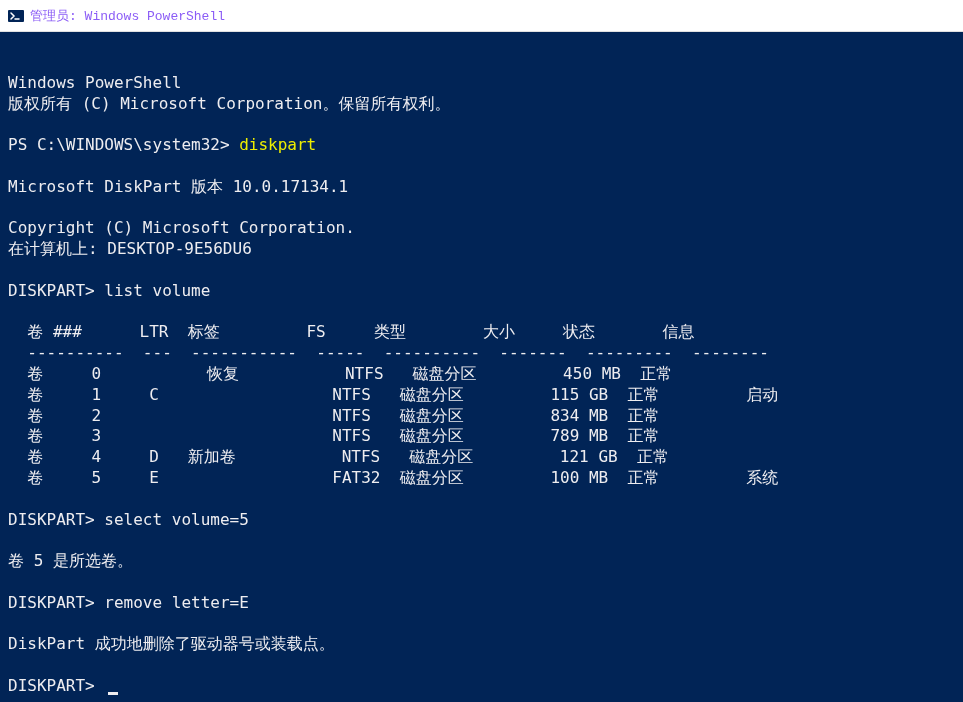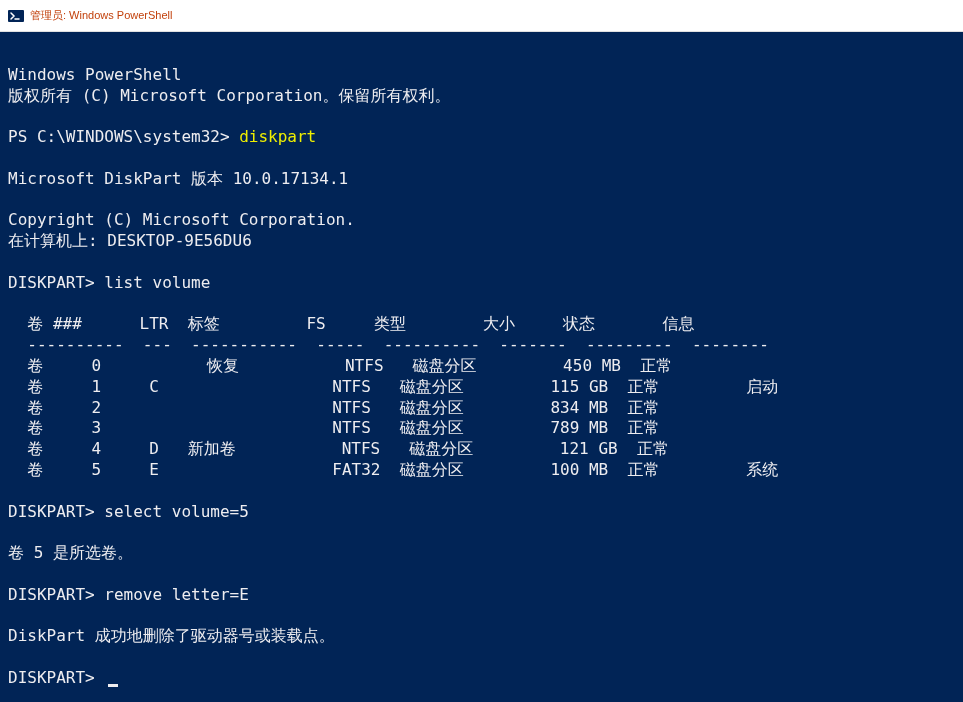--- a/index.html
+++ b/index.html
@@ -31,29 +31,29 @@
     }
     .titlebar-icon {
       width: 16px;
       height: 16px;
       margin-right: 6px;
       display: flex;
       align-items: center;
       justify-content: center;
     }
     .titlebar-title {
-      font-family: Liberation Sans, sans-serif;
-      font-size: 11px;
-      color: #c2410c;
+      font-family: Liberation Mono, monospace;
+      font-size: 13px;
+      color: #8b5cf6;
     }
     .terminal {
       flex: 1;
       background: #012456;
       color: #eeedf0;
-      padding: 12px 8px;
+      padding: 20px 8px;
       font-size: 16px;
       line-height: 1.3;
       white-space: pre;
       overflow: hidden;
       font-family: "NSimSun", "SimSun", "Consolas", monospace;
     }
     .line {
       white-space: pre;
     }
     .prompt-white {

